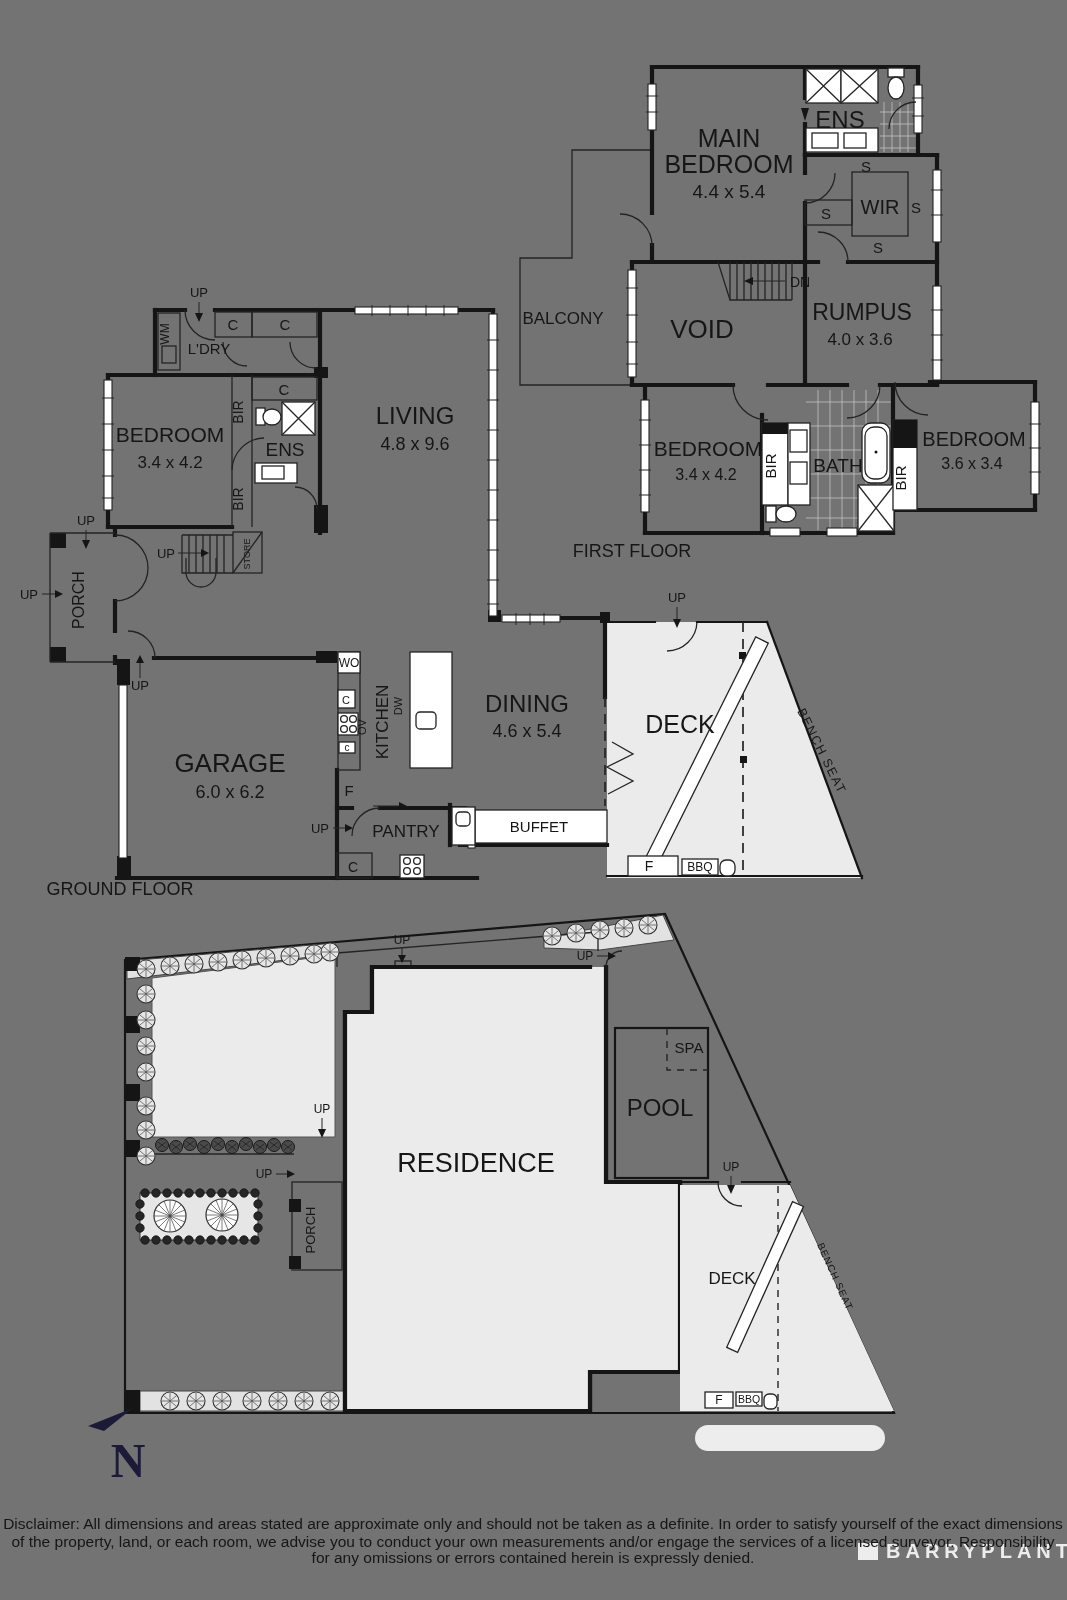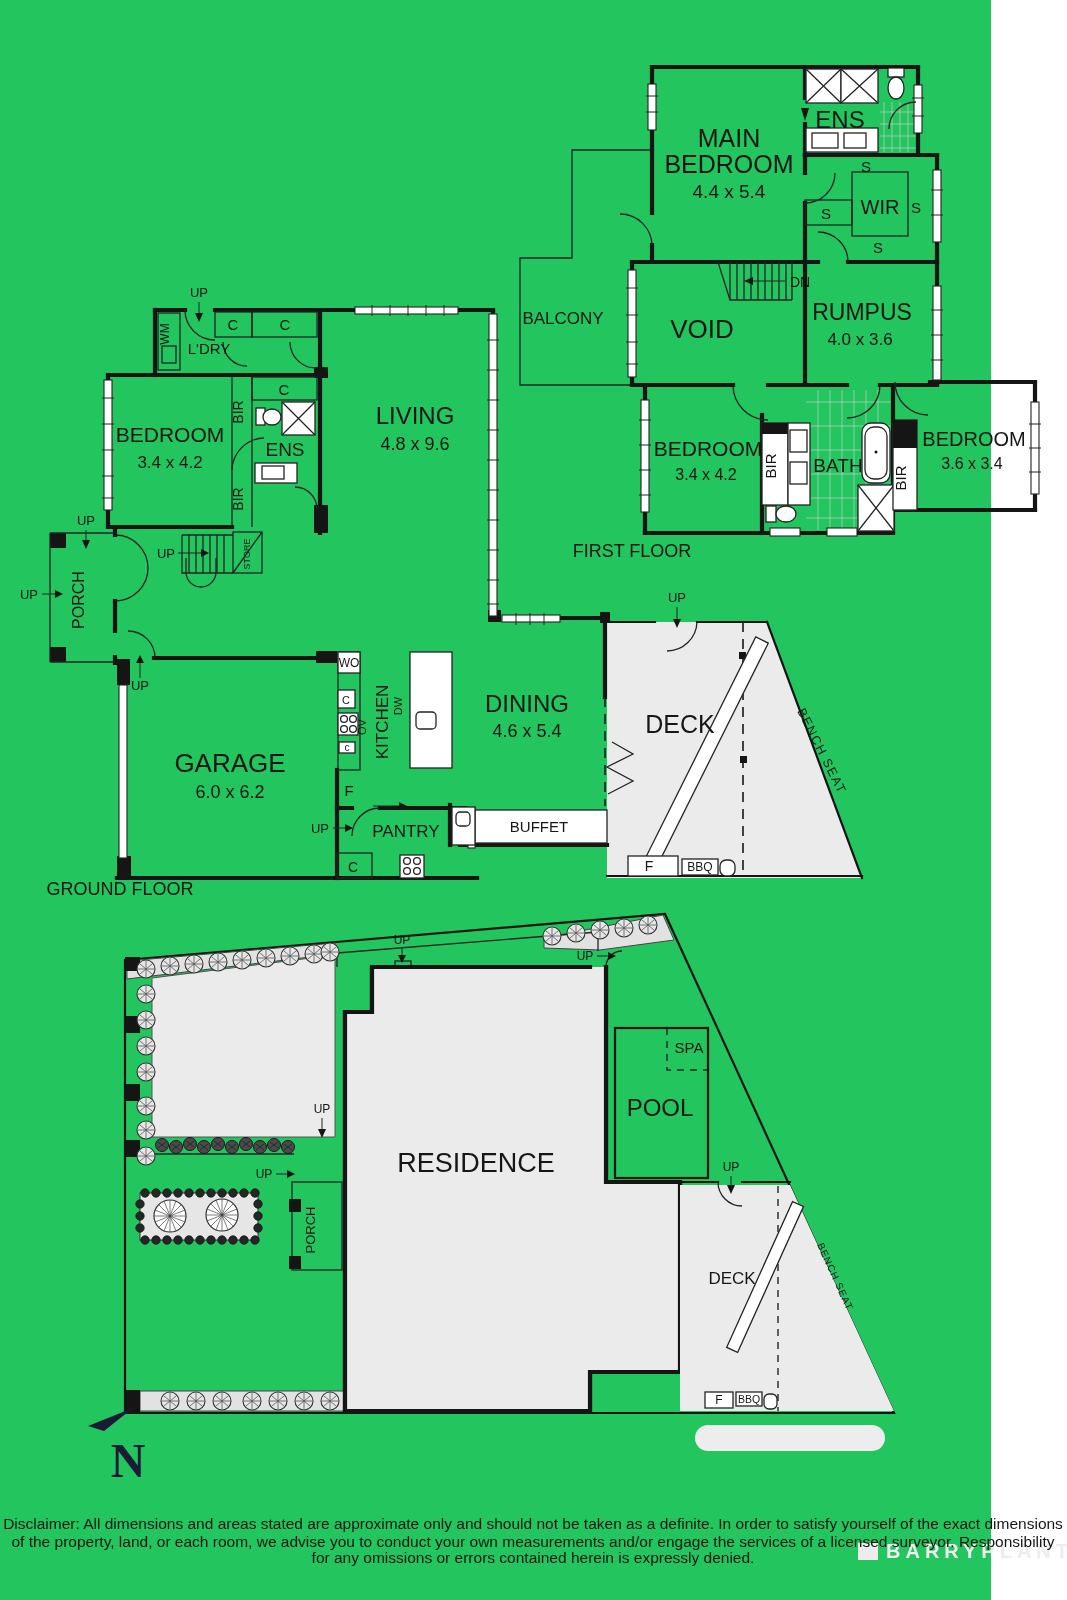--- a/index.html
+++ b/index.html
@@ -1,16 +1,16 @@
 <!DOCTYPE html>
 <html><head>
 <meta charset="utf-8">
 <style>
   html,body{margin:0;padding:0;background:#fff;}
-  #stage{width:991px;height:1600px;position:relative;background:#22c55e;font-family:"Liberation Sans",sans-serif;}
+  #stage{width:1067px;height:1600px;position:relative;background:#737373;font-family:"Liberation Sans",sans-serif;}
   .wall{fill:none;stroke:#151515;stroke-width:4.2;stroke-linecap:square;}
   .w2{fill:none;stroke:#151515;stroke-width:2.2;stroke-linecap:square;}
   .thin{fill:none;stroke:#242424;stroke-width:1.3;}
   .thinf{fill:#fff;stroke:#242424;stroke-width:1.3;}
   .win{fill:#fff;stroke:#242424;stroke-width:1.1;}
   .blk{fill:#151515;stroke:none;}
   .gray{fill:#ebebeb;stroke:none;}
   .gstrip{fill:#e2e2e2;stroke:#444;stroke-width:1;}
   .dash{fill:none;stroke:#242424;stroke-width:1.7;stroke-dasharray:10 7;}
   .sdash{fill:none;stroke:#242424;stroke-width:1.4;stroke-dasharray:7 6;}

